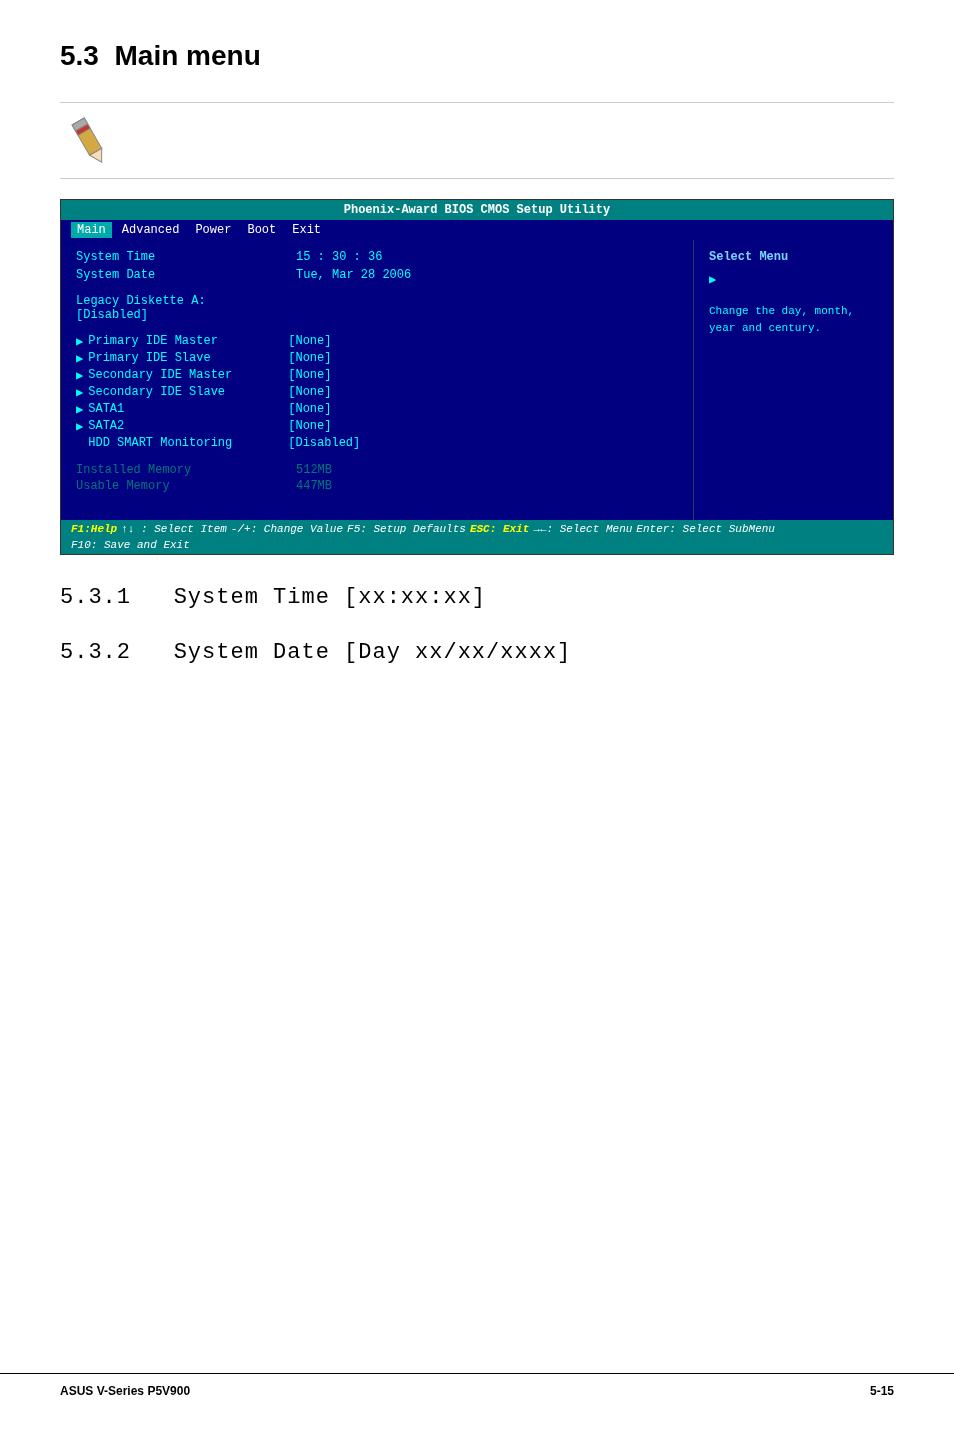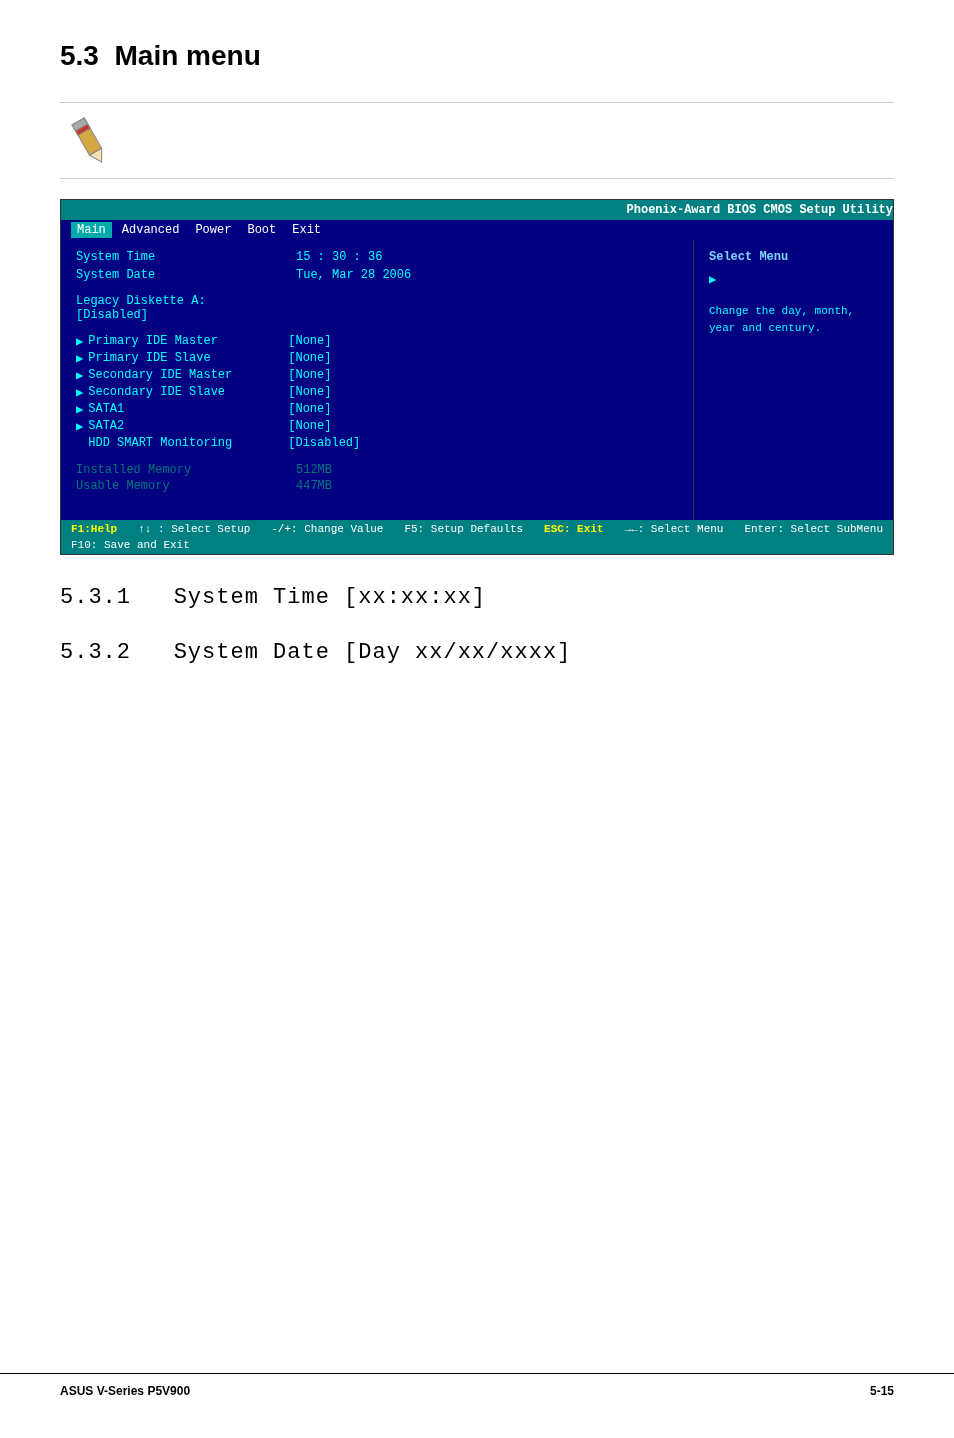--- a/index.html
+++ b/index.html
@@ -42,21 +42,21 @@
     .bios-container {
       border: 1px solid #333;
       margin-bottom: 30px;
       font-family: 'Courier New', Courier, monospace;
       font-size: 12px;
     }
 
     .bios-title-bar {
       background: #008080;
       color: #fff;
-      text-align: right;
+      text-align: center;
       padding: 3px 0;
       font-weight: bold;
       font-size: 12px;
     }
 
     .bios-menu-bar {
       background: #000080;
       color: #fff;
       display: flex;
       padding: 2px 10px;
@@ -161,25 +161,25 @@
       color: #00ffff;
       font-size: 11px;
       line-height: 1.5;
       margin-top: 16px;
     }
 
     .bios-footer {
       background: #008080;
       color: #fff;
       display: flex;
-      justify-content: space-between;
       padding: 3px 10px;
       font-size: 11px;
       flex-wrap: wrap;
       gap: 4px;
+      font-style: italic;
     }
 
     .bios-footer-key {
       color: #ffff00;
       font-weight: bold;
     }
 
     
     .subsection {
       margin: 30px 0 20px 0;
@@ -329,21 +329,21 @@
           <span>Change the day, month,</span><br>
           <span>year and century.</span>
         </div>
       </div>
     </div>
 
     <div class="bios-footer">
       <span>
         <span class="bios-footer-key">F1:Help</span>
       </span>
-      <span>↑↓ : Select Setup</span>
+      <span>↑↓ : Select Item</span>
       <span>-/+: Change Value</span>
       <span>F5: Setup Defaults</span>
       <span>
         <span class="bios-footer-key">ESC: Exit</span>
       </span>
       <span>→←: Select Menu</span>
       <span>Enter: Select SubMenu</span>
       <span>F10: Save and Exit</span>
     </div>
   </div>

